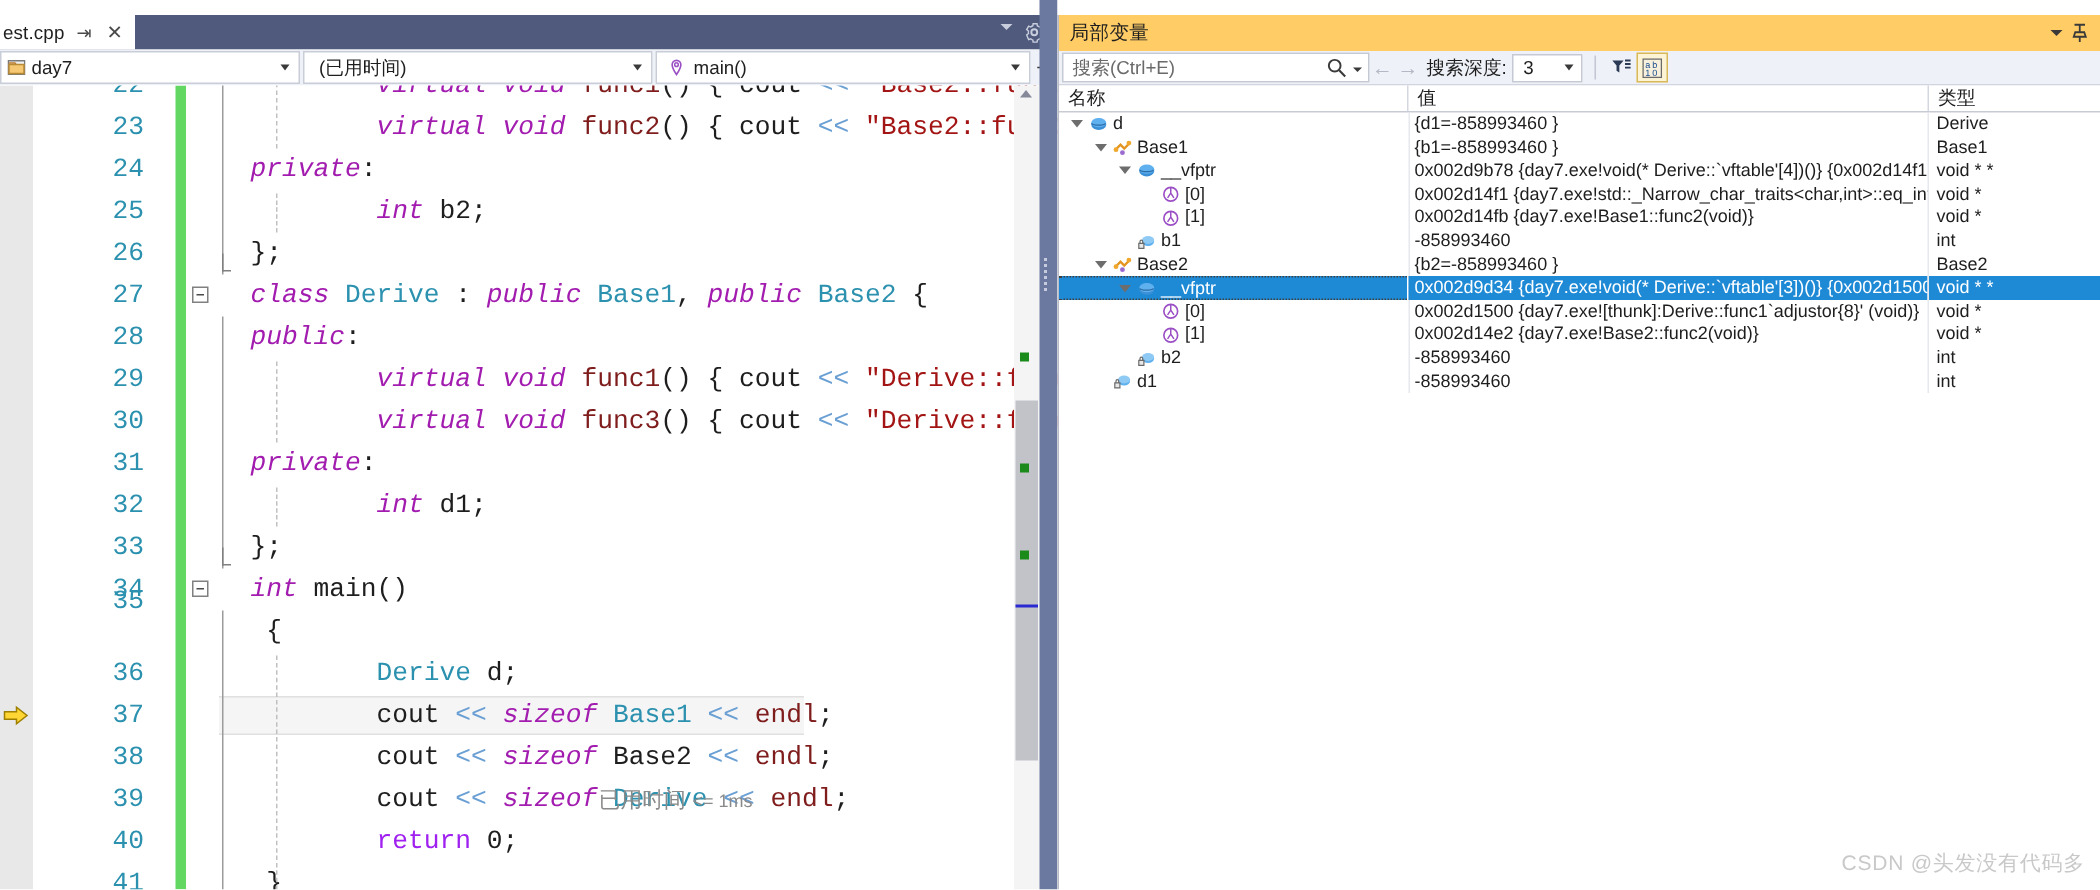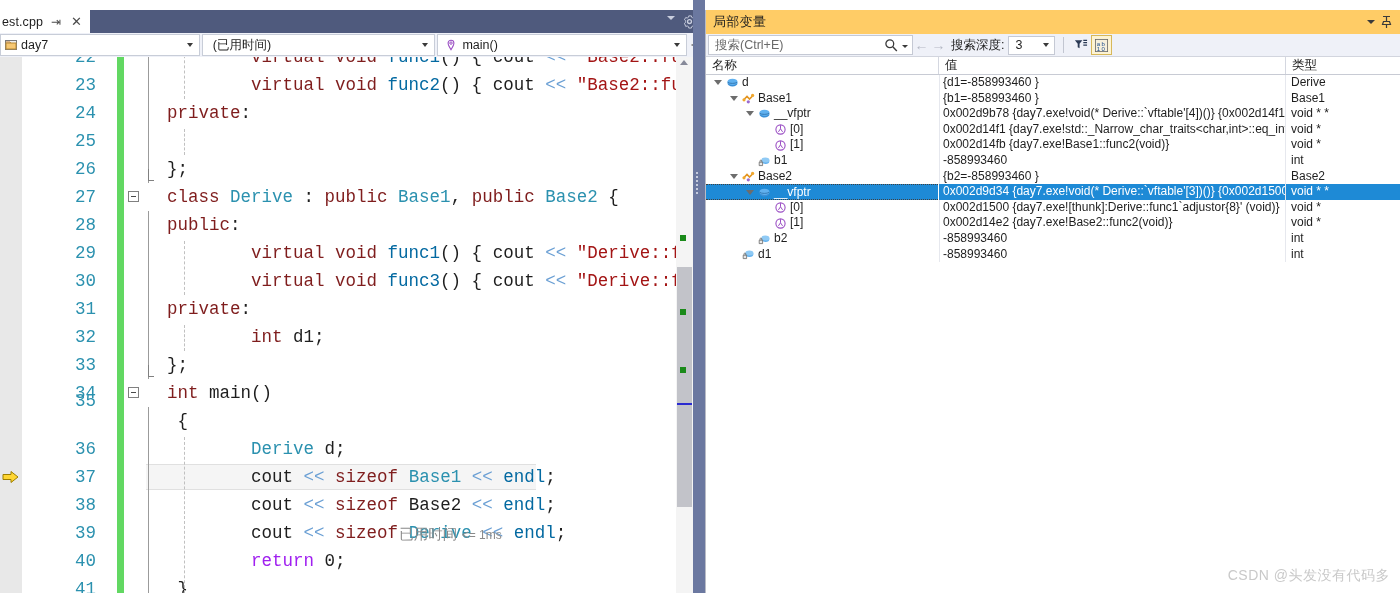--- a/index.html
+++ b/index.html
@@ -146,24 +146,24 @@
   }
   .ln {
     position: absolute;
     width: 82px; height: 28px; line-height: 28px;
     text-align: right; padding-right: 8px;
     font-family: "Liberation Mono", "DejaVu Sans Mono", monospace;
     font-size: 17.5px; color: #2b91af;
   }
 
   
-  .t-kw    { color: #7f1d1d; }
+  .t-kw    { color: #a21caf; font-style: italic; }
   .t-kw2   { color: #a020f0; }
   .t-type  { color: #2b91af; }
-  .t-fn    { color: #0369a1; font-family: Liberation Mono, monospace; }
+  .t-fn    { color: #7f1d1d; font-family: Liberation Mono, monospace; }
   .t-str   { color: #a31515; }
   .t-op    { color: #6a9fd4; }
   .t-plain { color: #1e1e1e; }
 
   
   .indent-guide {
     position: absolute;
     width: 0; border-left: 1px dashed #c0c0c0;
   }
   .brace-guide {
@@ -558,20 +558,21 @@
           <div class="fold-box" style="left: 4px; top: 134px;"></div>
           <div class="fold-box" style="left: 4px; top: 330px;"></div>
         </div>
 
       <div id="current-line-highlight" style="top: 407px; width: 390px;"></div>
 
       <div id="code-text-col">
           <div class="code-line" style="top: -14px;"><span class="t-plain">          </span><span class="t-kw">virtual</span><span class="t-plain"> </span><span class="t-kw">void</span><span class="t-plain"> </span><span class="t-fn">func1</span><span class="t-plain">() { </span><span class="t-plain">cout</span><span class="t-plain"> </span><span class="t-op">&lt;&lt;</span><span class="t-plain"> </span><span class="t-str">"Base2::func1</span></div>
           <div class="code-line" style="top: 14px;"><span class="t-plain">          </span><span class="t-kw">virtual</span><span class="t-plain"> </span><span class="t-kw">void</span><span class="t-plain"> </span><span class="t-fn">func2</span><span class="t-plain">() { </span><span class="t-plain">cout</span><span class="t-plain"> </span><span class="t-op">&lt;&lt;</span><span class="t-plain"> </span><span class="t-str">"Base2::func2</span></div>
           <div class="code-line" style="top: 42px;"><span class="t-plain">  </span><span class="t-kw">private</span><span class="t-plain">:</span></div>
+          <div class="code-line" style="top: 70px;"><span class="t-plain">          </span><span class="t-kw">int</span><span class="t-plain"> b2;</span></div>
           <div class="code-line" style="top: 98px;"><span class="t-plain">  };</span></div>
           <div class="code-line" style="top: 126px;"><span class="t-plain">  </span><span class="t-kw">class</span><span class="t-plain"> </span><span class="t-type">Derive</span><span class="t-plain"> : </span><span class="t-kw">public</span><span class="t-plain"> </span><span class="t-type">Base1</span><span class="t-plain">, </span><span class="t-kw">public</span><span class="t-plain"> </span><span class="t-type">Base2</span><span class="t-plain"> {</span></div>
           <div class="code-line" style="top: 154px;"><span class="t-plain">  </span><span class="t-kw">public</span><span class="t-plain">:</span></div>
           <div class="code-line" style="top: 182px;"><span class="t-plain">          </span><span class="t-kw">virtual</span><span class="t-plain"> </span><span class="t-kw">void</span><span class="t-plain"> </span><span class="t-fn">func1</span><span class="t-plain">() { </span><span class="t-plain">cout</span><span class="t-plain"> </span><span class="t-op">&lt;&lt;</span><span class="t-plain"> </span><span class="t-str">"Derive::func</span></div>
           <div class="code-line" style="top: 210px;"><span class="t-plain">          </span><span class="t-kw">virtual</span><span class="t-plain"> </span><span class="t-kw">void</span><span class="t-plain"> </span><span class="t-fn">func3</span><span class="t-plain">() { </span><span class="t-plain">cout</span><span class="t-plain"> </span><span class="t-op">&lt;&lt;</span><span class="t-plain"> </span><span class="t-str">"Derive::func</span></div>
           <div class="code-line" style="top: 238px;"><span class="t-plain">  </span><span class="t-kw">private</span><span class="t-plain">:</span></div>
           <div class="code-line" style="top: 266px;"><span class="t-plain">          </span><span class="t-kw">int</span><span class="t-plain"> d1;</span></div>
           <div class="code-line" style="top: 294px;"><span class="t-plain">  };</span></div>
           <div class="code-line" style="top: 322px;"><span class="t-plain">  </span><span class="t-kw">int</span><span class="t-plain"> </span><span class="t-plain">main</span><span class="t-plain">()</span></div>
           <div class="code-line" style="top: 350px;"><span class="t-plain">   {</span></div>

